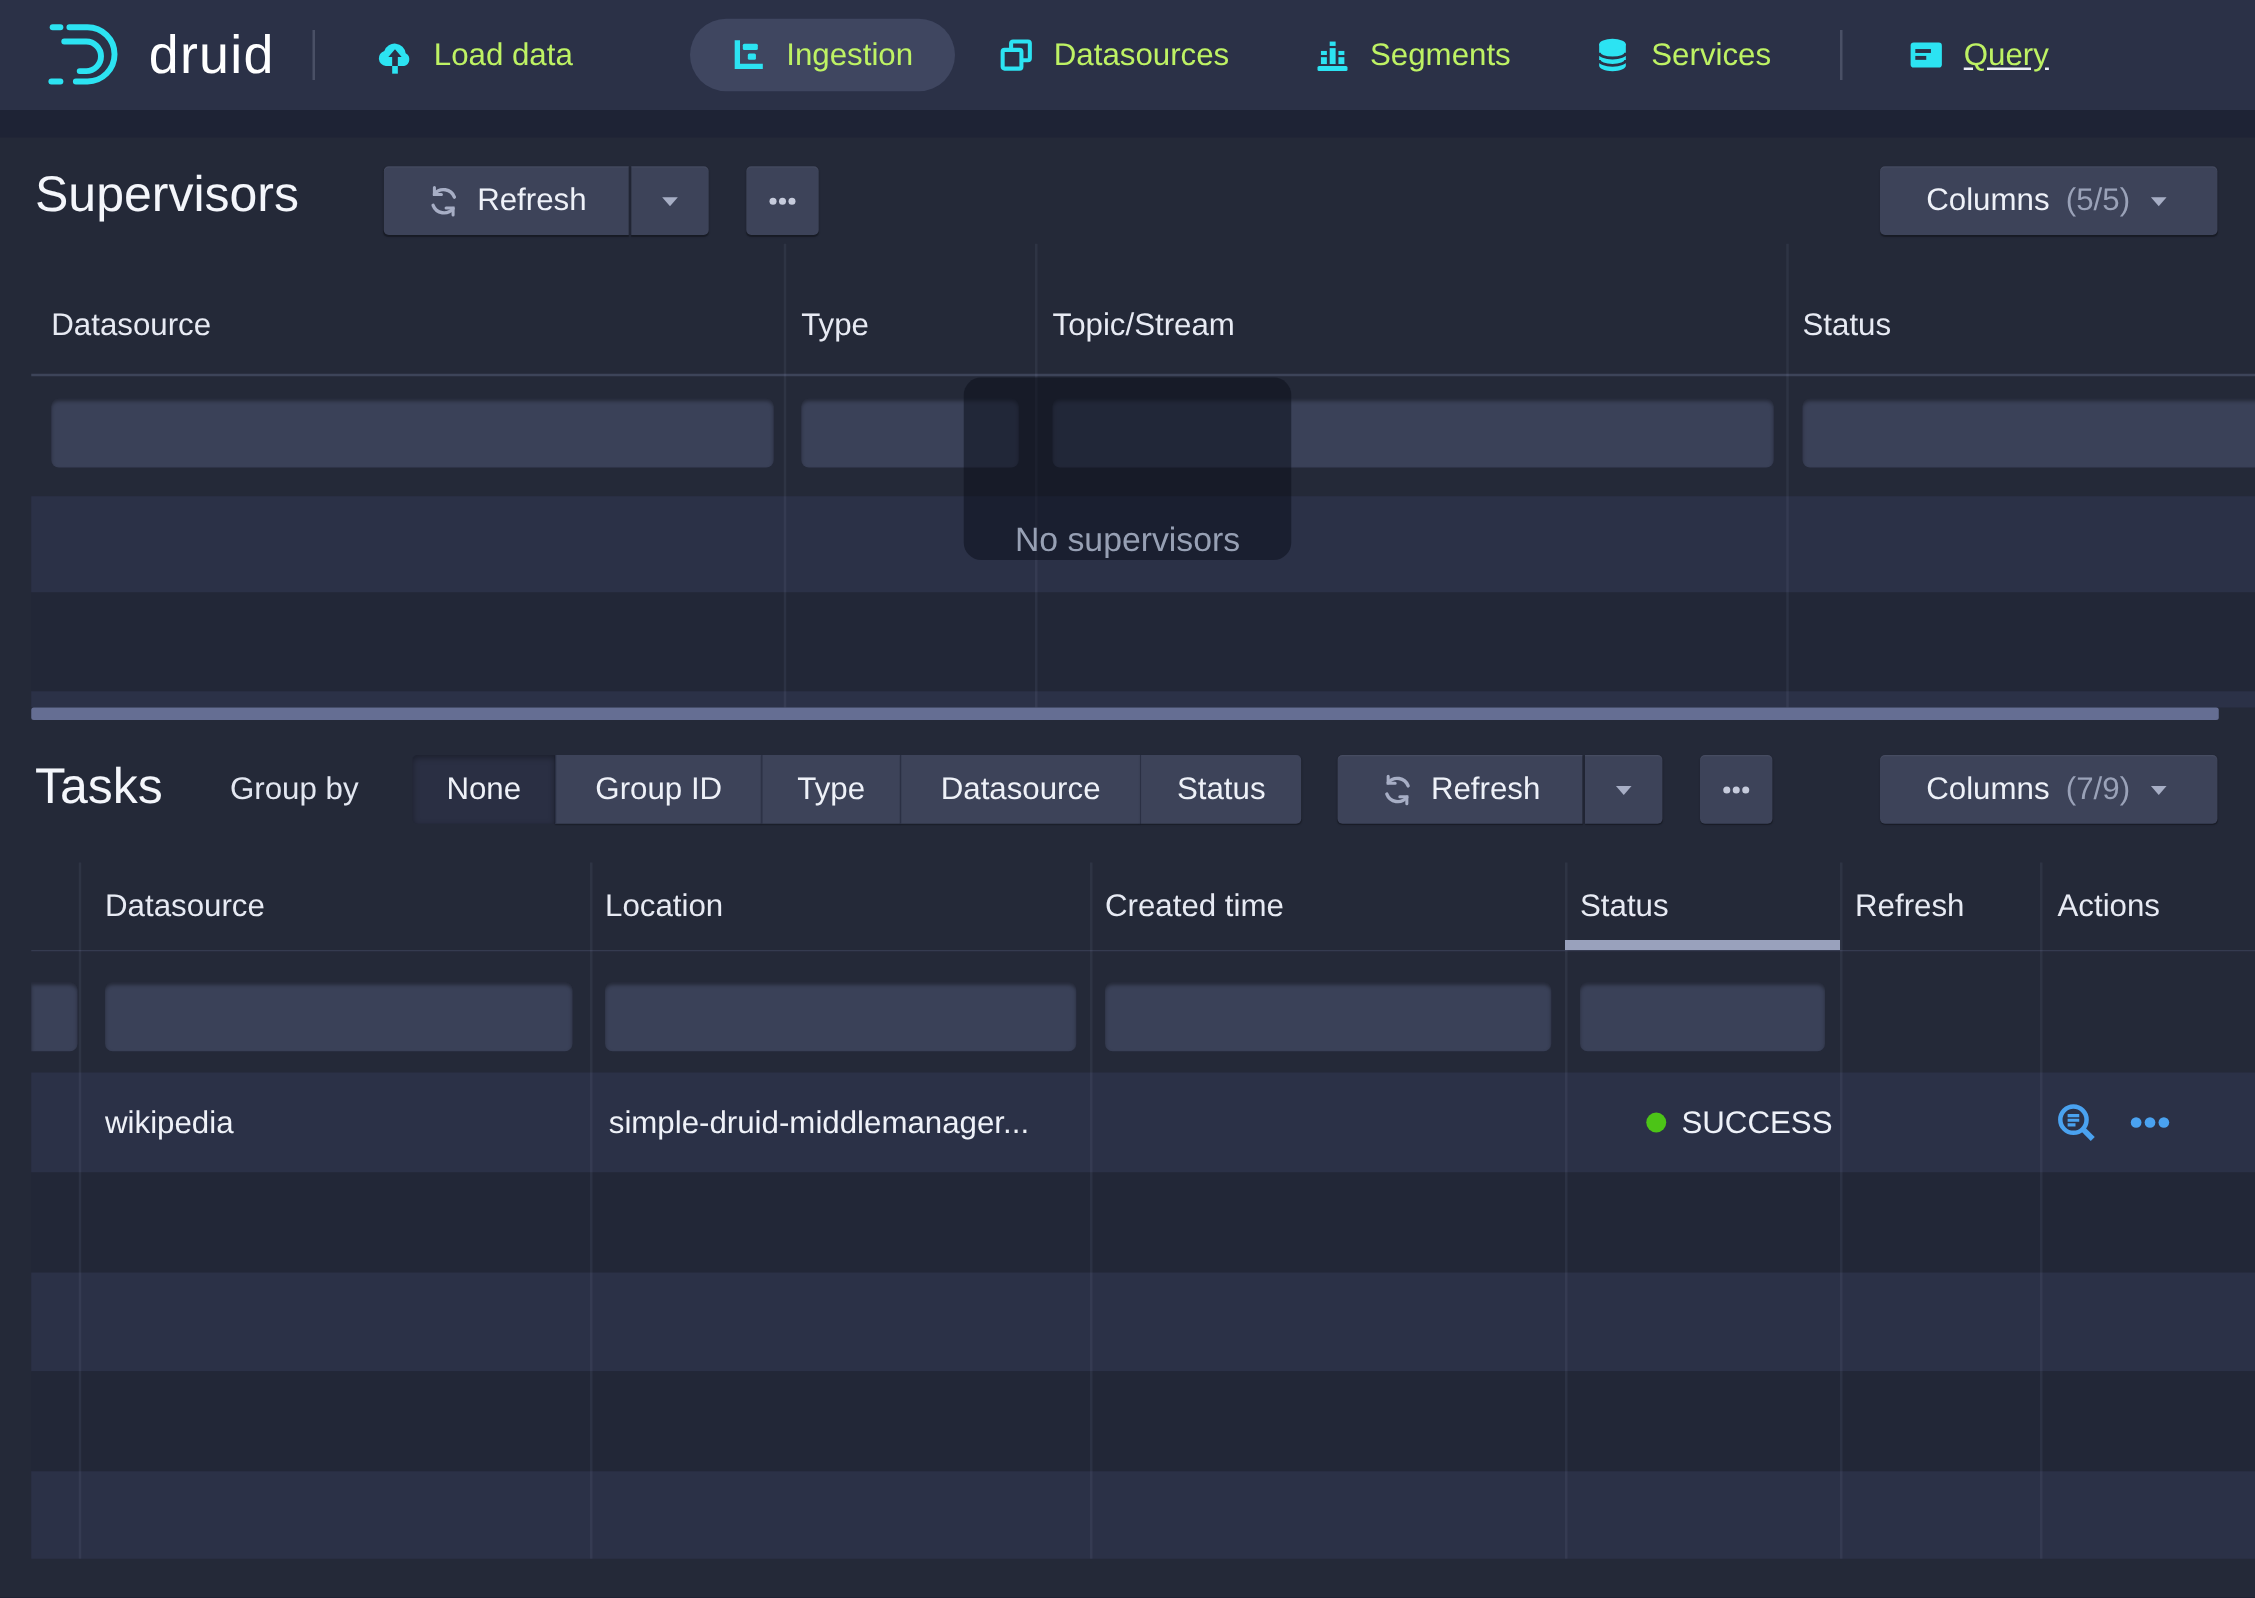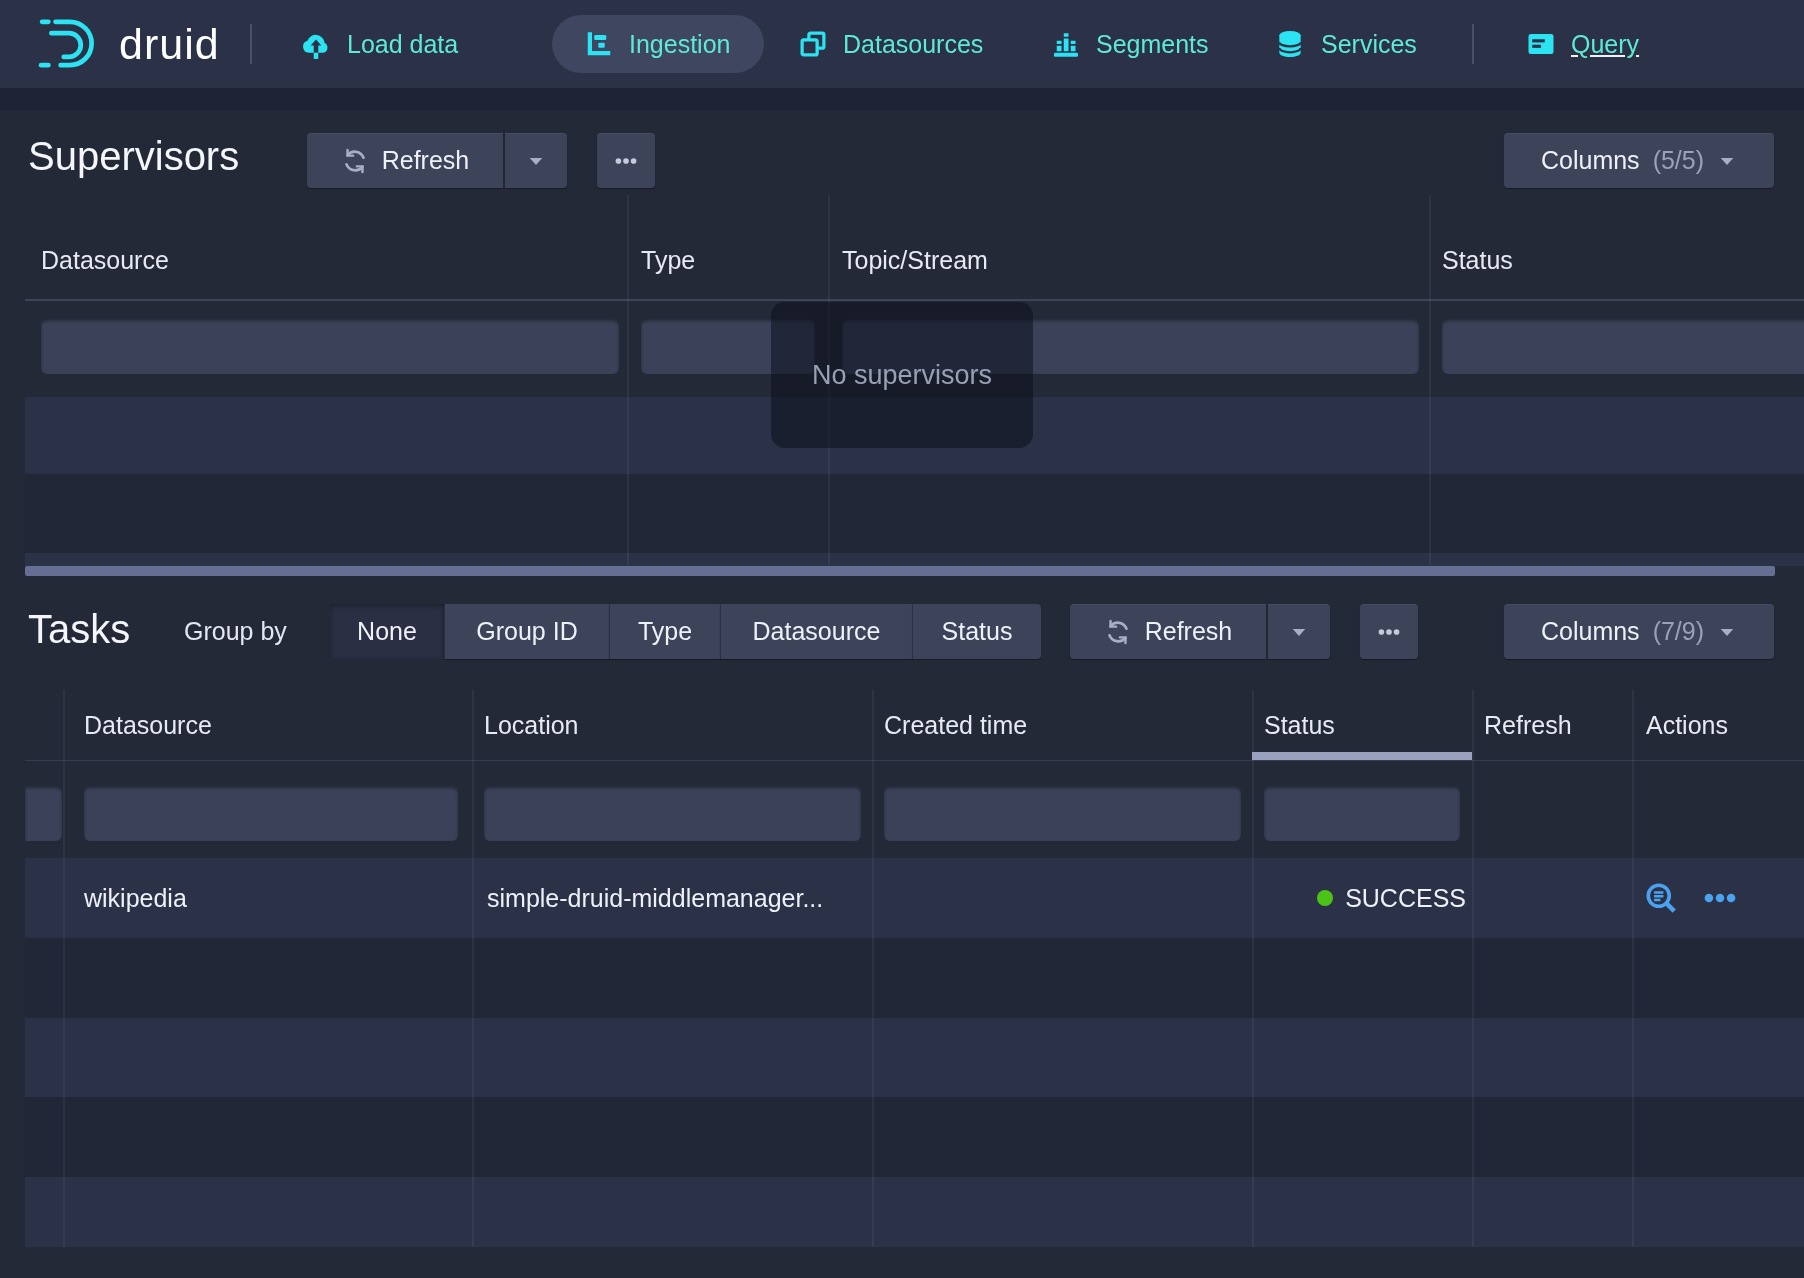--- a/index.html
+++ b/index.html
@@ -7,21 +7,21 @@
   #screen {
     position:relative; width:1804px; height:1278px; overflow:hidden;
     background:#1e2335; font-family:"Liberation Sans","DejaVu Sans",sans-serif;
     color:#eef1f8; -webkit-font-smoothing:antialiased;
   }
   .abs { position:absolute; }
 
   
   #topnav { position:absolute; left:0; top:0; width:1804px; height:88px; background:#2b3147; }
   .nav-item { position:absolute; top:0; height:88px; display:flex; align-items:center; gap:15px; cursor:pointer; }
-  .nav-label { font-size:25px; color:#5eead4; white-space:nowrap; }
+  .nav-label { font-size:25px; color:#bef264; white-space:nowrap; }
   .brand-word { font-size:43px; color:#ffffff; letter-spacing:1px; }
   .nav-divider { position:absolute; top:24px; width:2px; height:40px; background:#4a5066; }
   .nav-pill { position:absolute; left:552px; top:15px; width:212px; height:58px; background:#3f4660; border-radius:29px; }
 
   
   #content { position:absolute; left:0; top:110px; width:1804px; height:1168px; background:#242938; }
 
   .section-title { position:absolute; font-size:40px; color:#f4f6fb; font-weight:400; }
 
   .btn {
@@ -61,21 +61,21 @@
     font-family:"Liberation Sans","DejaVu Sans",sans-serif;
   }
 
   .hdr-border { position:absolute; left:25px; width:1779px; background:#3d4459; }
 
   .scrollbar-h { position:absolute; background:#656e93; border-radius:2px; cursor:pointer; }
 
   #no-sup-overlay {
     position:absolute; left:771px; top:302px; width:262px; height:146px;
     background:rgba(12,15,26,0.52); border-radius:14px; z-index:5;
-    display:flex; align-items:center; justify-content:center;
+    display:flex; align-items:flex-end; justify-content:center;
   }
   #no-sup-overlay .msg { font-size:27px; color:#97a0b4; }
 
   .status-dot { width:16px; height:16px; border-radius:50%; background:#4CC417; margin-right:12px; flex:0 0 auto; }
   .sort-underline { position:absolute; background:#99a1bc; }
 
   .action-icons { display:flex; align-items:center; gap:22px; }
   svg { display:block; }
 </style>
 </head>

